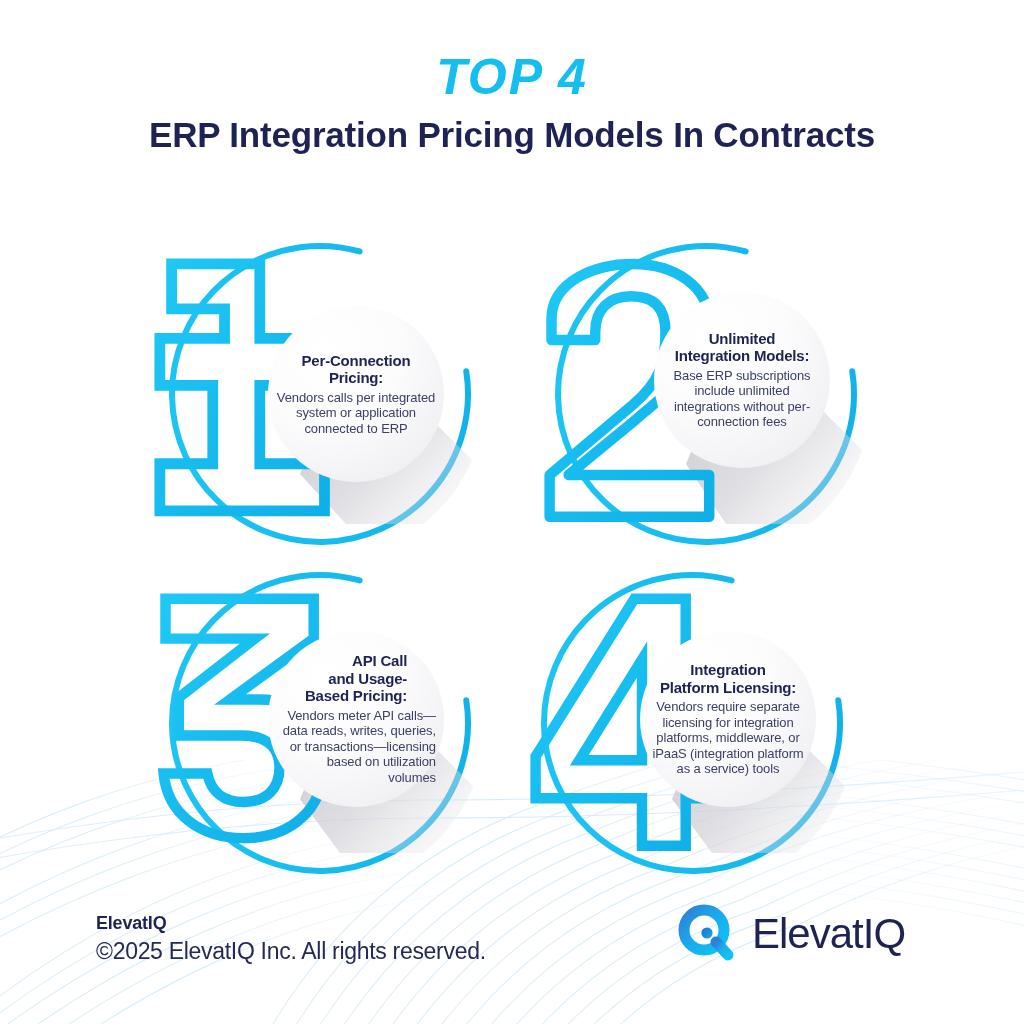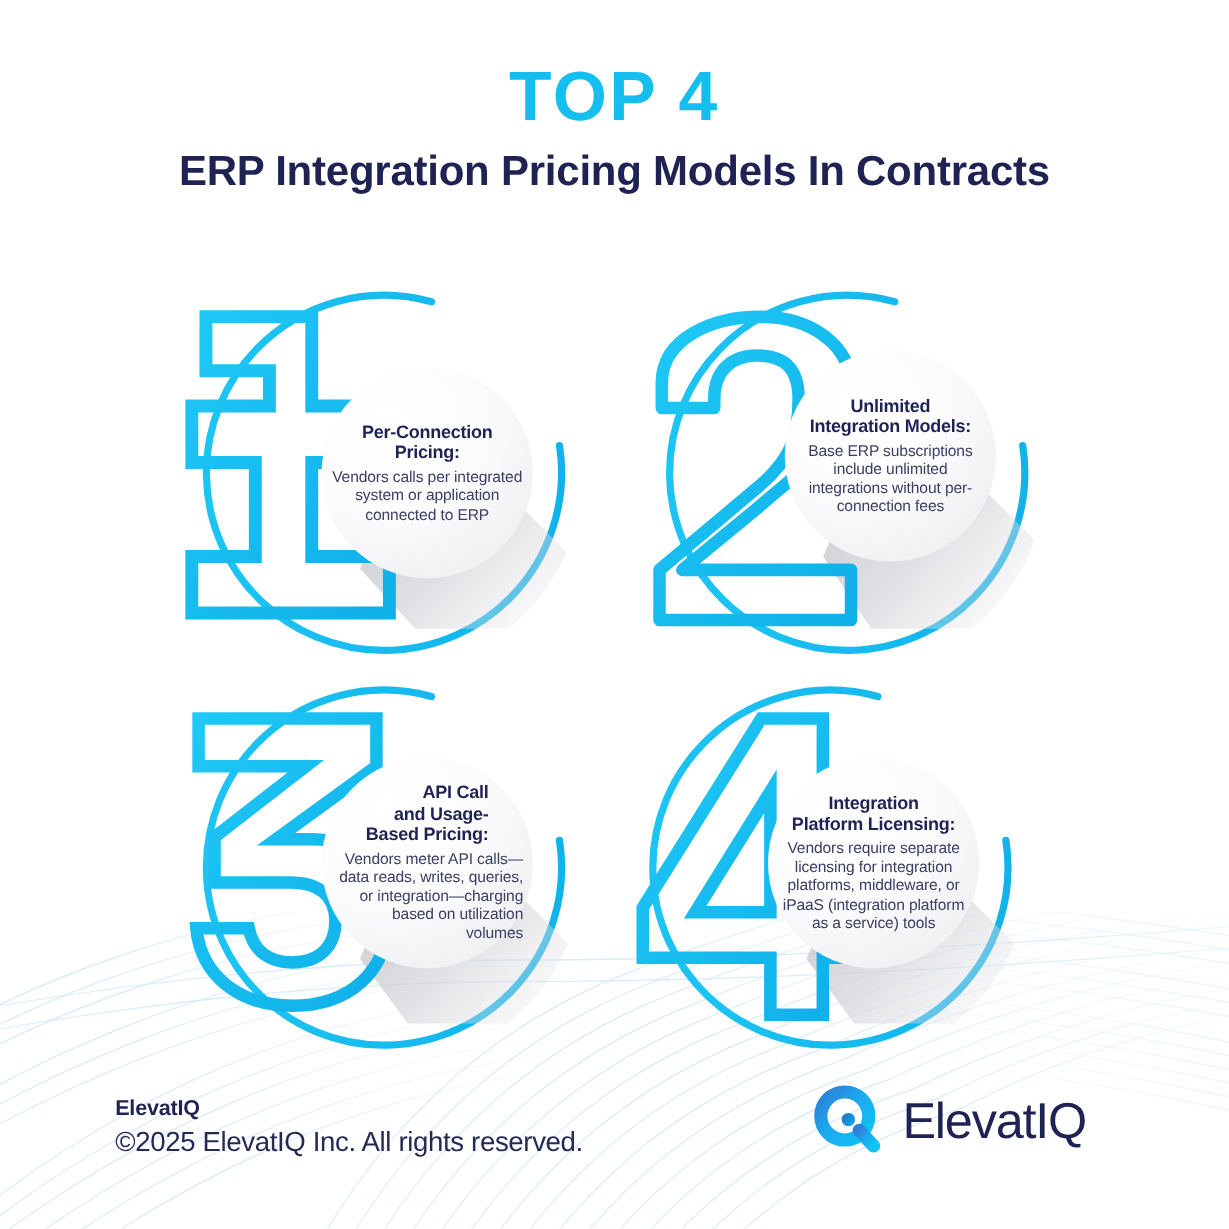--- a/index.html
+++ b/index.html
@@ -11,22 +11,22 @@
     position:relative;
   }
   #stage{position:relative;width:1024px;height:1024px;overflow:hidden;background:#fff;}
 
   
   #bg-swirl{position:absolute;left:0;top:0;width:1024px;height:1024px;pointer-events:none;}
 
   
   .header{position:absolute;left:0;top:52px;width:1024px;text-align:center;}
   .top4{
-    font-size:58px;font-weight:bold;letter-spacing:2px;
-    line-height:1;color:#14BFF0;margin:0;
+    font-size:50px;font-weight:bold;letter-spacing:2px;
+    line-height:1;color:#14BFF0;margin:0;font-style:italic;
   }
   .subtitle{
     margin:14px 0 0 0;font-size:35px;font-weight:bold;
     color:#1E2353;letter-spacing:-0.2px;line-height:1.1;
   }
 
   
   .card{position:absolute;width:340px;height:340px;}
   .card-svg{position:absolute;left:0;top:0;width:340px;height:340px;}
   .bubble{
@@ -198,21 +198,21 @@
       <circle cx="170" cy="170" r="148" fill="none" stroke="url(#ring3)" stroke-width="6" stroke-linecap="round" stroke-dasharray="760 170" stroke-dashoffset="-96" transform="rotate(-46 170 170)"></circle>
       <g clip-path="url(#ringClip3)">
         <path d="M206 116 L330 240 L300 300 L190 300 L150 246 Z" fill="url(#sh3)"></path>
       </g>
       <path d="M10 6 L166 6 L166 48 L78 112 L110 112 C 150 112, 176 142, 176 182 C 176 228, 142 258, 92 258 C 46 258, 12 232, 8 190 L 54 190 C 58 210, 72 220, 92 220 C 116 220, 130 206, 130 184 C 130 162, 116 150, 90 150 L 24 150 L 24 110 L 104 48 L 10 48 Z" transform="translate(6,40) scale(0.95)" fill="none" stroke="url(#ring3)" stroke-width="11" stroke-linejoin="miter"></path>
     </svg>
     <div class="bubble" id="bubble-3">
       <div class="bubble-title">API Call
 and Usage-
 Based Pricing:</div>
-      <div class="bubble-body">Vendors meter API calls—data reads, writes, queries, or integration—charging based on utilization volumes</div>
+      <div class="bubble-body">Vendors meter API calls—data reads, writes, queries, or transactions—licensing based on utilization volumes</div>
     </div>
   </div>
 
   <div class="card" id="card-4">
     <svg class="card-svg" viewBox="0 0 340 340">
       <defs>
         <linearGradient id="ring4" x1="0" y1="0" x2="1" y2="1">
           <stop offset="0%" stop-color="#1FC8F5"></stop>
             <stop offset="100%" stop-color="#0FAFE8"></stop>
         </linearGradient>

